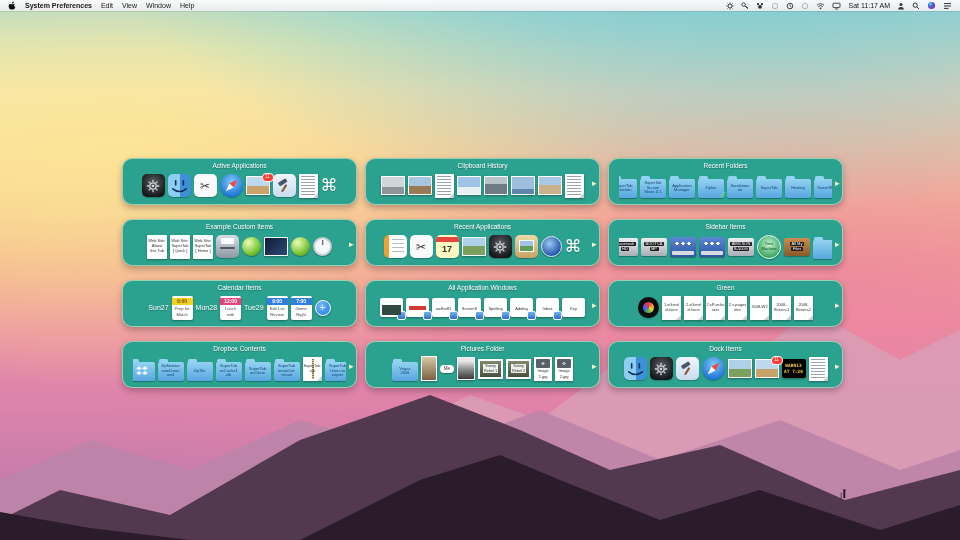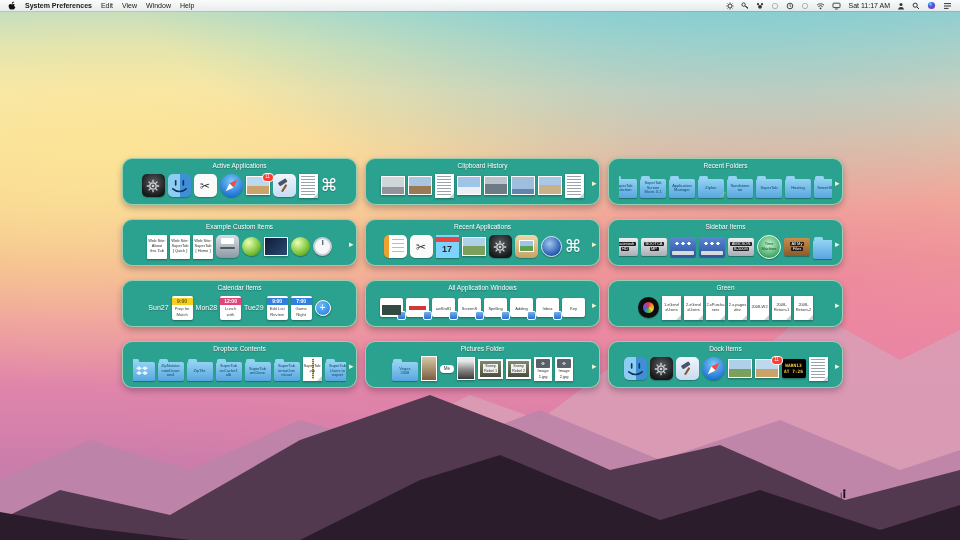--- a/index.html
+++ b/index.html
@@ -137,21 +137,21 @@
     display:flex;flex-direction:column;align-items:center;}
   .film::before{content:"";width:14px;height:9px;margin-top:2px;background:#5a6068;border-radius:1px;
     background-image:radial-gradient(circle 3px at 7px 4.5px,#aeb6be 55%,transparent 56%);}
   .film .plabel{font-size:4px;line-height:4.6px;color:#333;text-align:center;margin-top:1px;}
   .framed{width:25px;height:20px;background:#fff;padding:2px;box-sizing:border-box;box-shadow:0 1px 2px rgba(0,0,0,.35);}
   .framed .inner{width:100%;height:100%;background:linear-gradient(180deg,#7d8a6a,#4a4f3e);
     display:flex;align-items:center;justify-content:center;}
   .framed .plabel{background:rgba(255,255,255,.9);color:#333;font-size:3.8px;line-height:4.2px;
     padding:.5px 1px;text-align:center;}
   .pill{background:#fff;border-radius:6px;padding:1.5px 4px;font-size:4.5px;color:#333;box-shadow:0 1px 1px rgba(0,0,0,.3);}
-  .calendar17{width:23px;height:23px;border-radius:0;background:#7dd3fc;box-shadow:0 1px 1px rgba(0,0,0,.25);
+  .calendar17{width:23px;height:23px;border-radius:5px;background:#fef9c3;box-shadow:0 1px 1px rgba(0,0,0,.25);
     display:flex;flex-direction:column;align-items:center;overflow:hidden;}
   .calendar17::before{content:"";width:100%;height:5px;background:#e8463c;}
   .calendar17 .cnum{font-size:9px;font-weight:bold;color:#2c2c2c;line-height:14px;}
 </style>
 </head>
 <body>
 
 <div class="desktop">
 
   <svg class="mountains" viewBox="0 0 960 540" preserveAspectRatio="none">

